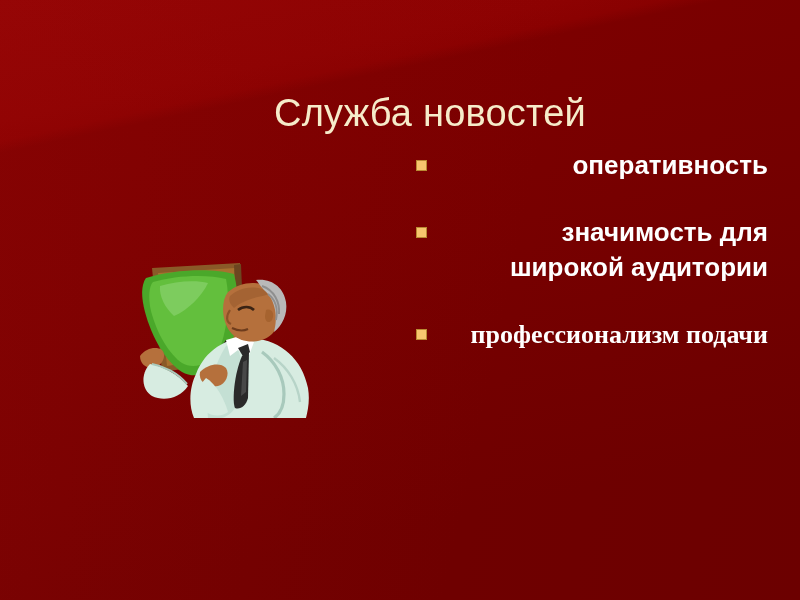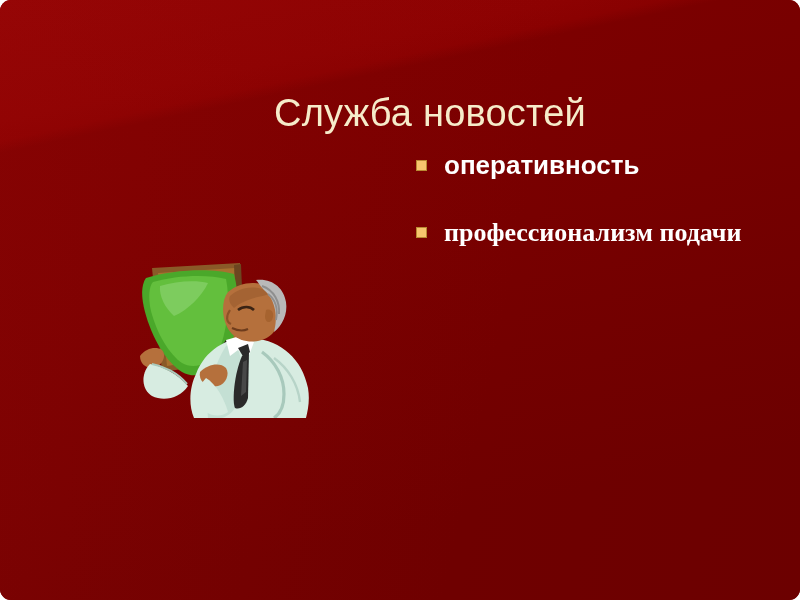--- a/index.html
+++ b/index.html
@@ -13,21 +13,20 @@
     font-family: "Liberation Sans", sans-serif;
   }
 
   
   #slide {
     position: relative;
     width: 800px;
     height: 600px;
     background: #7a0000;
     overflow: hidden;
-    border-radius: 11px;
   }
 
   
   #slide-bg-gradient {
     position: absolute;
     inset: 0;
     background:
       linear-gradient(168deg,
         #920404 0px,
         #8d0202 118px,
@@ -85,21 +84,21 @@
   .bullet-marker {
     position: absolute;
     left: 4px;
     top: 12px;
     width: 11px;
     height: 11px;
     background: #f7c56e;
     border: 1px solid #b98a33;
     box-sizing: border-box;
   }
-  .bullet-text { display: block; }
+  .bullet-text { display: block; text-align: right; }
 
   
   #clipart {
     position: absolute;
     left: 122px;
     top: 252px;
     width: 192px;
     height: 166px;
   }
   #clipart svg { display: block; width: 192px; height: 166px; }
@@ -114,20 +113,24 @@
 
   <h1 id="title">Служба новостей</h1>
 
   <ul id="bullet-list">
 
     <li class="bullet-item">
       <span class="bullet-marker"></span>
       <span class="bullet-text">оперативность</span>
     </li>
 
+    <li class="bullet-item">
+      <span class="bullet-marker"></span>
+      <span class="bullet-text">значимость для широкой аудитории</span>
+    </li>
 
     <li class="bullet-item">
       <span class="bullet-marker"></span>
       <span class="bullet-text">профессионализм подачи</span>
     </li>
 
   </ul>
 
   <div id="clipart">
     <svg viewBox="0 0 192 166" xmlns="http://www.w3.org/2000/svg">

